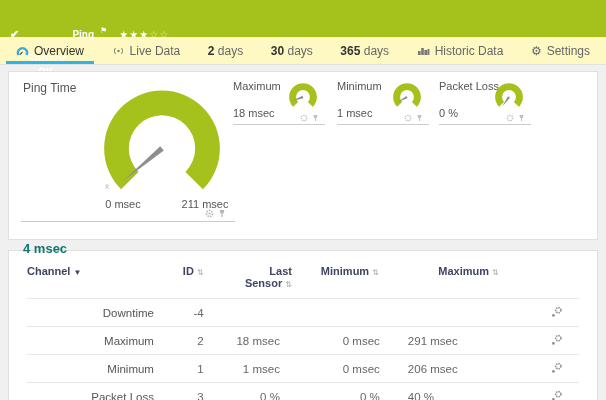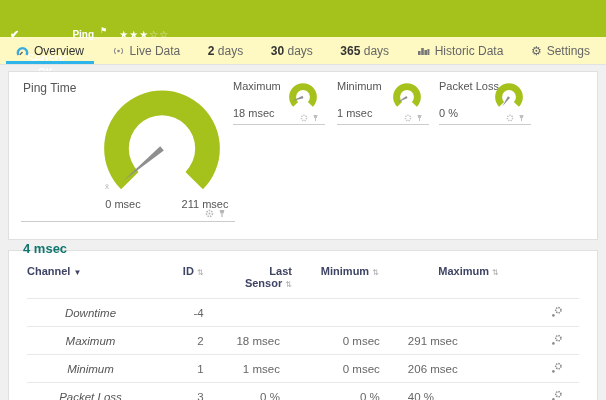--- a/index.html
+++ b/index.html
@@ -55,21 +55,21 @@
   th { font-size:11px; font-weight:bold; color:#3f4464; padding-bottom:9px; vertical-align:top; }
   .sort { font-size:8px; color:#a9a9a9; font-weight:normal; }
   .sorted { font-size:8px; color:#3f4464; }
   th.c-channel { text-align:left; width:23%; }
   th.c-id { text-align:right; width:9%; }
   th.c-last { text-align:right; width:16%; }
   th.c-min { text-align:center; width:21%; }
   th.c-max { text-align:center; width:22%; }
   th.c-act { width:9%; }
   td { font-size:11.5px; color:#666; height:28px; border-top:1px solid #e8e8e8; }
-  td.t-channel { text-align:center; color:#555;font-style:italic; }
+  td.t-channel { text-align:right; color:#555; }
   td.t-id { text-align:right; }
   td.t-last { text-align:right; padding-right:12px; }
   td.t-min { text-align:right; padding-right:28px; }
   td.t-max { text-align:left; padding-right:14px; }
   td.t-act { text-align:right; padding-right:16px; }
   tr.last td { border-bottom:1px solid #e8e8e8; }
 </style>
 </head>
 <body>
 

